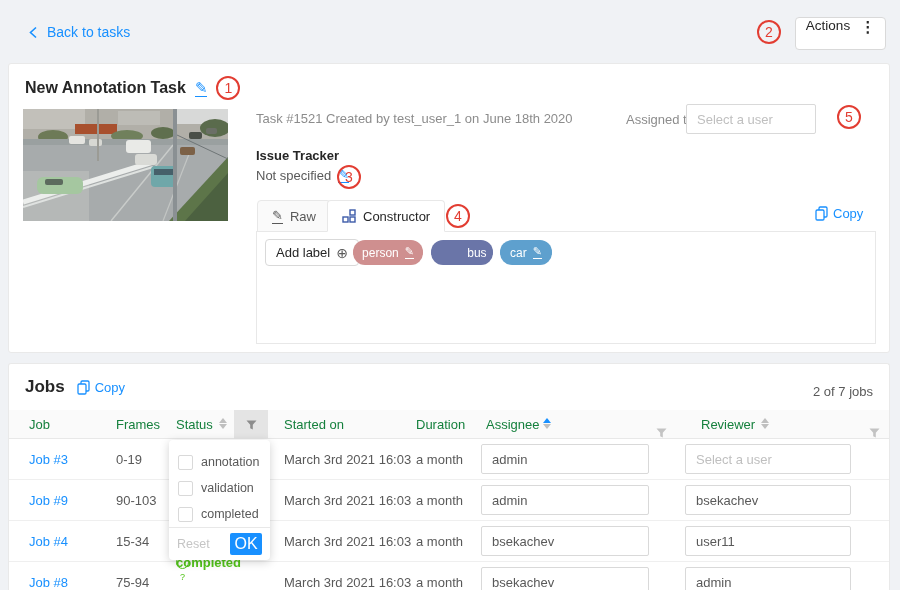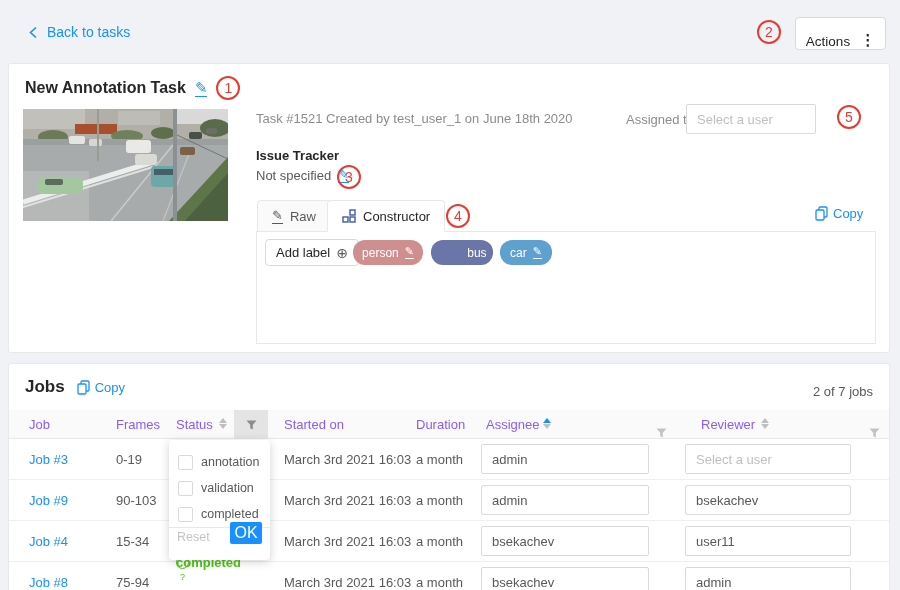--- a/index.html
+++ b/index.html
@@ -4,21 +4,21 @@
 <style>
   * { margin:0; padding:0; box-sizing:border-box; }
   html,body { width:900px; height:590px; }
   body { font-family:"Liberation Sans", sans-serif; background:#f0f2f5; position:relative; overflow:hidden; color:#595959; }
   #app { position:absolute; inset:0;margin-top:11px; }
 
   .card { position:absolute; background:#fff; border:1px solid #e9e9e9; border-radius:3px; }
 
   
   .back-link { position:absolute; left:28px; top:13px; display:flex; align-items:center; gap:8px; color:#1890ff; font-size:14px; cursor:pointer; }
-  .actions-btn { position:absolute; left:795px; top:6px; width:91px; height:33px; background:#fff; border:1px solid #d9d9d9; border-radius:4px; display:flex; align-items:flex-end; justify-content:center; gap:10px; font-size:13.5px; color:#262626; cursor:pointer; }
+  .actions-btn { position:absolute; left:795px; top:6px; width:91px; height:33px; background:#fff; border:1px solid #d9d9d9; border-radius:4px; display:flex; align-items:flex-start; justify-content:center; gap:10px; font-size:13.5px; color:#262626; cursor:pointer; }
   .more-ic { font-weight:bold; font-size:15px; color:#262626; letter-spacing:0; }
 
   
   .circ { position:absolute; width:24px; height:24px; border:2px solid #e23d32; border-radius:50%; color:#e23d32; font-size:14px; display:flex; align-items:center; justify-content:center; background:transparent; }
   .circ.inline { position:static; flex:0 0 auto; }
 
   
   .edit-ic { display:inline-block; font-size:13px; line-height:1; border-bottom:1.5px solid currentColor; padding-bottom:1px; color:#1890ff; cursor:pointer; }
 
   
@@ -52,21 +52,21 @@
   .chip .edit-ic { color:#fff; font-size:11px; }
   .chip-person { left:96px; width:70px; }
   .chip-bus { left:174px; width:62px;padding-left:45px; }
   .chip-car { left:243px; width:52px; }
 
   
   .jobs-head { position:absolute; left:16px; top:13px; display:flex; align-items:center; gap:12px; }
   .jobs-title { font-size:17px; font-weight:bold; color:#262626; }
   .jobs-count { position:absolute; right:16px; top:20px; font-size:13px; color:#595959; }
 
-  .jt-header { position:absolute; left:0; top:46px; width:880px; height:29px; background:#fafafa; border-bottom:1px solid #e8e8e8; font-size:13px; color:#8b5cf6; }
+  .jt-header { position:absolute; left:0; top:46px; width:880px; height:29px; background:#fafafa; border-bottom:1px solid #e8e8e8; font-size:13px; color:#15803d; }
   .jt-header span { position:absolute; line-height:29px; }
   .hl-status-filter { position:absolute; left:225px; top:0; width:34px; height:29px; background:#e4e4e4; display:flex; align-items:center; justify-content:center; cursor:pointer; }
   .funnel { width:11px; height:10px; display:inline-block; }
   .sort-ic { position:absolute; display:inline-flex; flex-direction:column; gap:1px; top:8px; cursor:pointer; }
   .caret { width:0; height:0; border-left:4px solid transparent; border-right:4px solid transparent; }
   .caret.up { border-bottom:5px solid #bfbfbf; }
   .caret.down { border-top:5px solid #bfbfbf; }
   .caret.up.on { border-bottom-color:#1890ff; }
   .hfunnel { position:absolute; top:9px; cursor:pointer; }
 
@@ -77,21 +77,21 @@
   .cell-job { left:20px; }
   .row-input-a { position:absolute; left:472px; top:5px; width:168px; height:30px; }
   .row-input-r { position:absolute; left:676px; top:5px; width:166px; height:30px; }
   .status-completed { color:#52c41a; font-weight:bold; display:inline-flex; align-items:center; gap:6px; }
   .q-ic { display:inline-block; width:13px; height:13px; border:1px solid #52c41a; border-radius:50%; font-size:9px; font-weight:normal; line-height:12px; text-align:center; color:#52c41a; }
 
   
   .filter-dd { position:absolute; left:160px; top:76px; width:101px; height:120px; background:#fff; border-radius:4px; box-shadow:0 2px 10px rgba(0,0,0,0.18); z-index:5; }
   .dd-item { position:absolute; left:0; width:100%; height:26px; display:flex; align-items:center; gap:8px; padding:0 9px; font-size:12.5px; color:#595959; cursor:pointer; }
   .cbox { width:15px; height:15px; flex:0 0 auto; border:1px solid #d9d9d9; border-radius:2px; background:#fff; }
-  .dd-footer { position:absolute; left:0; top:87px; width:100%; height:33px; border-top:1px solid #e8e8e8; display:flex; align-items:flex-end; justify-content:space-between; padding:16px 8px; }
+  .dd-footer { position:absolute; left:0; top:87px; width:100%; height:33px; border-top:1px solid #e8e8e8; display:flex; align-items:center; justify-content:space-between; padding:16px 8px; }
   .reset-btn { font-size:12.5px; color:#c5c5c5; cursor:not-allowed; background:none; border:none; font-family:inherit; }
   .ok-btn { background:#1890ff; color:#fff; border:none; border-radius:2px; font-size:16px; height:22px; width:32px; cursor:pointer; font-family:inherit; }
 </style>
 </head>
 <body>
 
 <div id="app">
 
   <div class="back-link">
     <svg width="11" height="13" viewBox="0 0 11 13">

